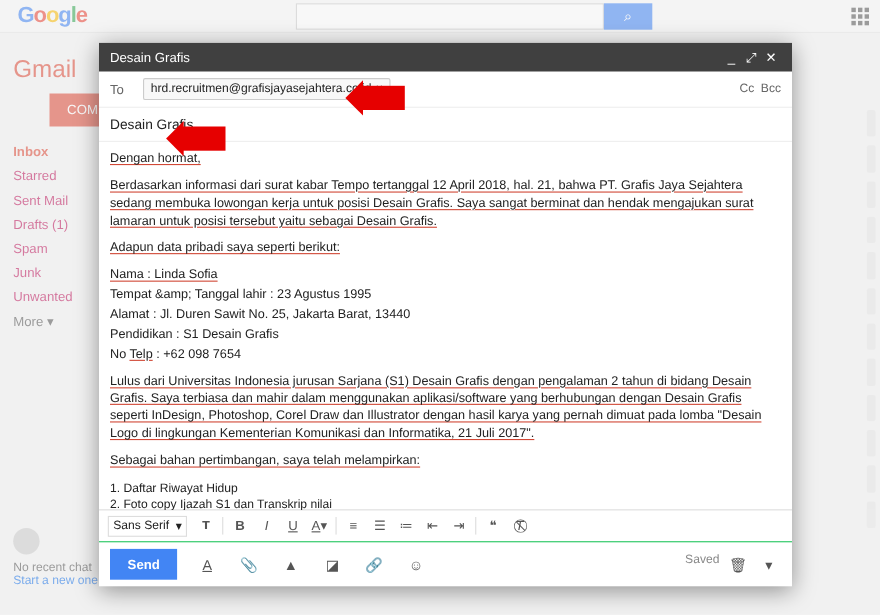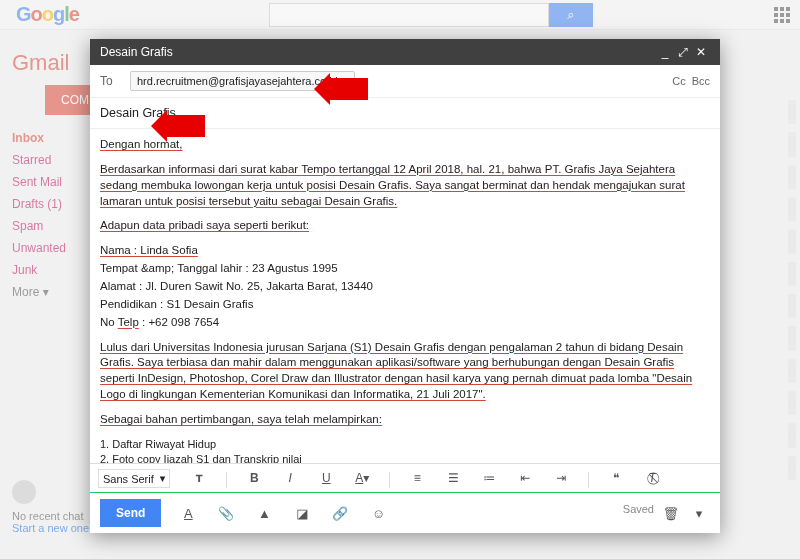--- a/index.html
+++ b/index.html
@@ -37,21 +37,21 @@
   .ccbcc{margin-left:auto;color:#666;font-size:11px;display:flex;gap:6px;}
   .subject-row{ padding:8px 10px 8px 10px; border-bottom:1px solid #eee; font-size:12.5px; color:#222; position:relative;}
   .arrow-to { position:absolute; left:328px; top:78px; width:40px; height:22px; background:#e60000; }
   .arrow-to:before{content:"";position:absolute;left:-14px;top:-5px;border:16px solid transparent;border-right-color:#e60000;border-left:none;}
   .arrow-sub { position:absolute; left:165px; top:115px; width:40px; height:22px; background:#e60000; }
   .arrow-sub:before{content:"";position:absolute;left:-14px;top:-5px;border:16px solid transparent;border-right-color:#e60000;border-left:none;}
   .body-area{ flex:1; overflow-y:auto; padding:8px 10px 4px 10px; font-size:11.5px; line-height:1.38; color:#222;}
   .body-area p{margin:0 0 2px 0;}
   .body-area .sp{height:7px;}
   .u{ text-decoration:underline; text-decoration-color:#d14836; text-decoration-thickness:1px; text-underline-offset:2px;}
-  .toolbar { border-top:1px solid #ddd; padding:4px 8px; display:flex; align-items:flex-end; gap:14px; font-size:11px;}
+  .toolbar { border-top:1px solid #ddd; padding:4px 8px; display:flex; align-items:center; gap:2px; font-size:11px;}
   .font-pick{ border:1px solid #ddd; padding:2px 4px; display:flex; align-items:center; gap:6px; font-size:11px; margin-right:4px;}
   .tb{ width:22px;height:20px; display:flex; align-items:center; justify-content:center; color:#555; cursor:pointer; font-size:12px;}
   .tb.small{font-size:10px;}
   .divider-v{width:1px;height:16px;background:#ddd;margin:0 2px;}
   .send-row{ border-top:1px solid #22c55e; padding:6px 10px; display:flex; align-items:center; gap:16px;}
   .send-btn{ background:#4285F4; color:#fff; border:none; padding:7px 16px; font-size:12px; font-weight:bold; cursor:pointer;}
   .sr-icon{ width:22px;height:20px; display:flex;align-items:center;justify-content:center;color:#555;cursor:pointer;font-size:13px;}
   .sr-right{margin-left:auto;display:flex;align-items:flex-start;gap:6px;color:#888;font-size:11px;}
   .list-num{list-style:none;padding:0;margin:0;}
   .list-num li{font-size:11px;}
@@ -85,22 +85,22 @@
 <div class="gmail-label">Gmail</div>
 
 <div class="sidebar">
   <button class="compose-btn">COMPOSE</button>
   <ul class="nav-list">
     <li class="active">Inbox</li>
     <li>Starred</li>
     <li>Sent Mail</li>
     <li>Drafts (1)</li>
     <li>Spam</li>
+    <li>Junk</li>
     <li>Unwanted</li>
-    <li>Junk</li>
   </ul>
   <div class="nav-more">More ▾</div>
 </div>
 
 <div class="chat-area">
   <div class="avatar-circle"></div>
   <div>No recent chat</div>
   <a href="#">Start a new one</a>
 </div>
 

